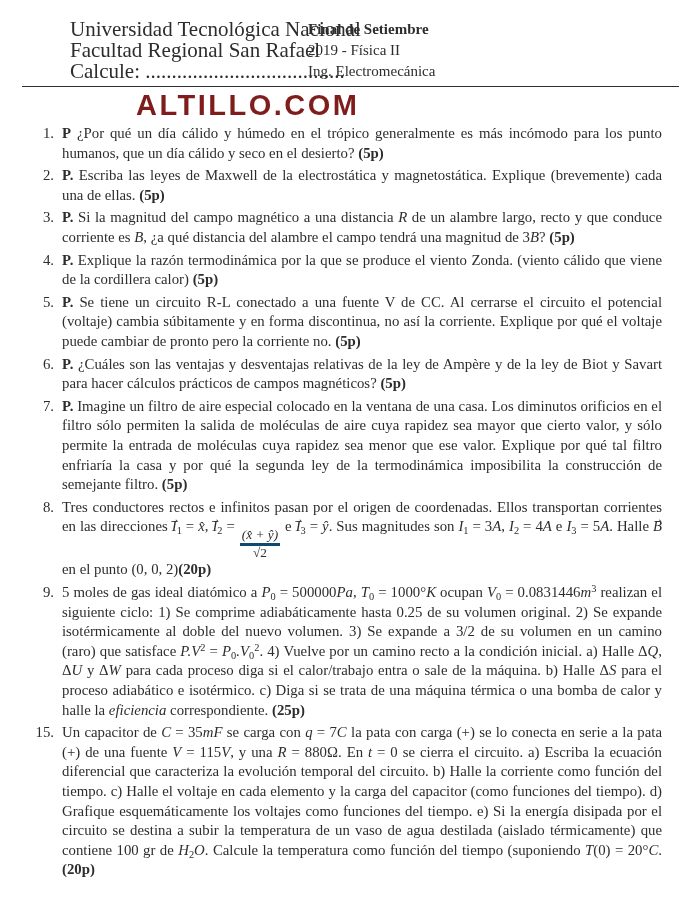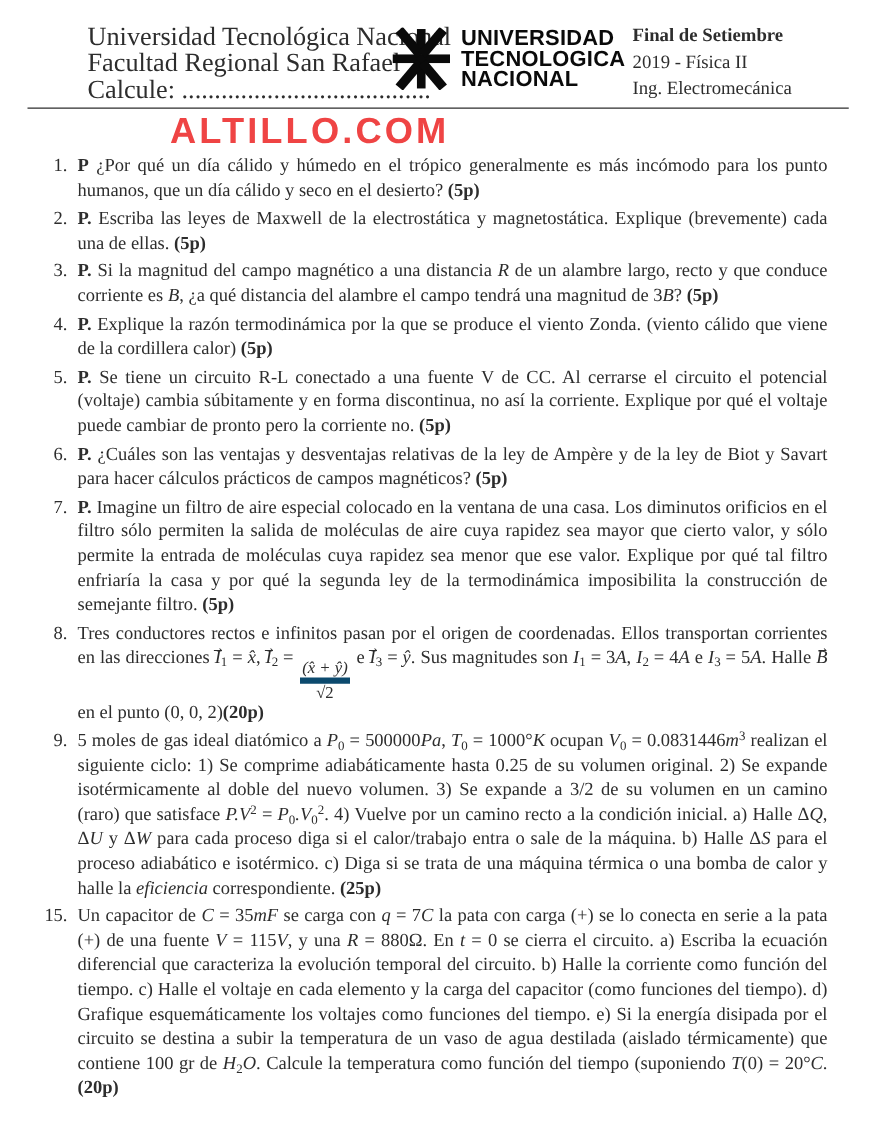--- a/index.html
+++ b/index.html
@@ -15,72 +15,54 @@
   .logo-text{
     font-family:"Liberation Sans","DejaVu Sans",sans-serif;font-weight:bold;
     font-size:17.5px;line-height:16.5px;letter-spacing:0.2px;color:#0a0a0a;white-space:nowrap;
   }
   .h-right{width:174px;font-size:15px;line-height:21px;text-align:left;white-space:nowrap;}
   .hr-bold{font-weight:bold;}
   .rule{border-top:1.6px solid #2e2e2e;margin:4px 21px 0 22px;}
   .watermark{
     margin:3px 0 0 136px;
     font-family:"Liberation Sans","DejaVu Sans",sans-serif;font-weight:bold;
-    font-size:29px;line-height:30px;letter-spacing:2.5px;color:#ef4444;
+    font-size:29px;line-height:30px;letter-spacing:2.5px;color:#7f1d1d;
   }
   .qlist{margin:4px 38px 0 24px;font-size:14.8px;line-height:19.6px;text-align:justify;}
   .q{display:flex;margin-top:3px;}
   .qnum{flex:0 0 30px;text-align:right;padding-right:8px;}
   .qbody{flex:1;}
   .seg-b{font-weight:bold;}
   .seg-i{font-style:italic;}
   .seg-sub{font-size:0.7em;vertical-align:-0.3em;line-height:0;}
   .seg-sup{font-size:0.7em;vertical-align:0.5em;line-height:0;}
   .seg-vec{font-style:italic;position:relative;display:inline-block;}
   .seg-vec::after{
     content:"⇀";position:absolute;left:55%;transform:translateX(-50%);top:-0.62em;
     font-size:0.6em;font-style:normal;font-family:"DejaVu Sans",sans-serif;
   }
   .frac{
     display:inline-flex;flex-direction:column;align-items:center;
     vertical-align:-0.55em;line-height:1.12;font-size:0.9em;font-style:italic;padding:0 1px;
   }
-  .frac .fnum{border-bottom:5px solid #0c4a6e;padding:0 2px;}
+  .frac .fnum{border-bottom:3px solid #0c4a6e;padding:0 2px;}
   .frac .fden{font-style:normal;}
 </style>
 </head>
 <body>
 
 <div class="page">
 
   <div class="header">
     <div class="h-left">
       <div>Universidad Tecnológica Nacional</div>
       <div>Facultad Regional San Rafael</div>
       <div>Calcule: ......................................</div>
     </div>
 
-    <div class="h-center">
-      <svg class="logo-mark" viewBox="0 0 60 62" xmlns="http://www.w3.org/2000/svg" aria-hidden="true">
-        <g fill="#0a0a0a" stroke="#0a0a0a">
-          <rect x="25.5" y="0" width="9" height="27" stroke="none"></rect>
-          <rect x="25.5" y="35" width="9" height="27" stroke="none"></rect>
-          <rect x="0" y="26.5" width="60" height="9" stroke="none"></rect>
-          <line x1="29" y1="27" x2="7" y2="1" stroke-width="10"></line>
-          <line x1="31" y1="27" x2="53" y2="1" stroke-width="10"></line>
-          <line x1="29" y1="35" x2="7" y2="61" stroke-width="10"></line>
-          <line x1="31" y1="35" x2="53" y2="61" stroke-width="10"></line>
-        </g>
-      </svg>
-      <div class="logo-text">
-        <div>UNIVERSIDAD</div>
-        <div>TECNOLOGICA</div>
-        <div>NACIONAL</div>
-      </div>
-    </div>
 
     <div class="h-right">
       <div class="hr-bold">Final de Setiembre</div>
       <div>2019 - Física II</div>
       <div>Ing. Electromecánica</div>
     </div>
   </div>
 
   <div class="rule"></div>
 

